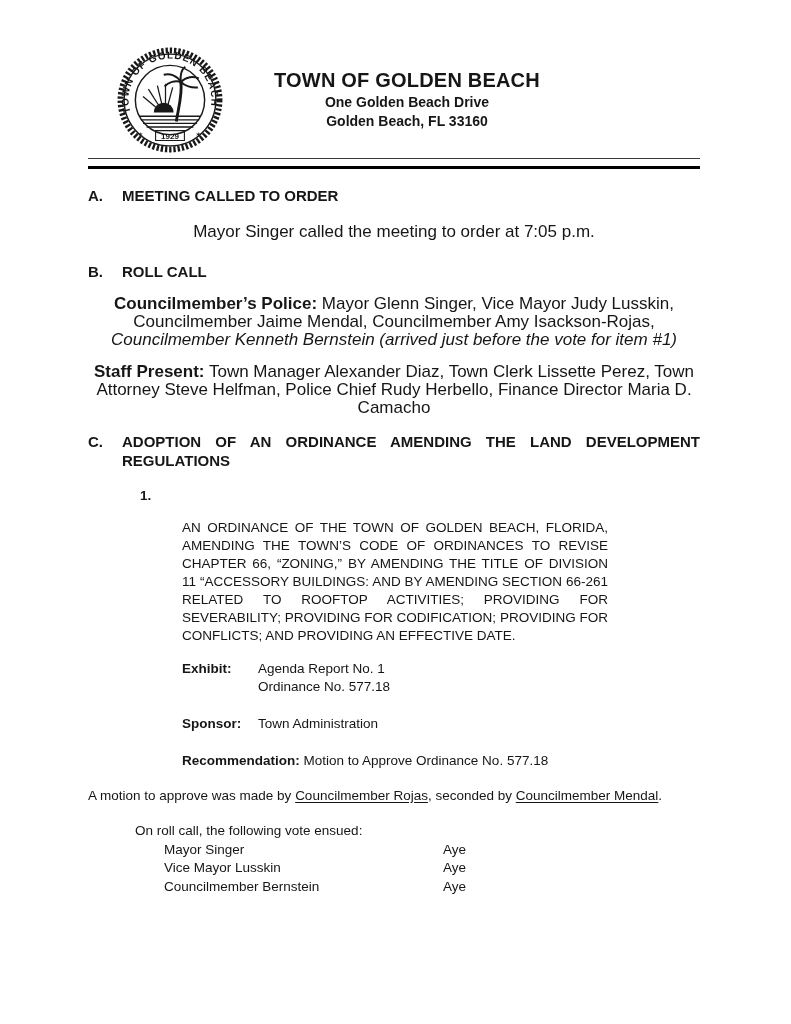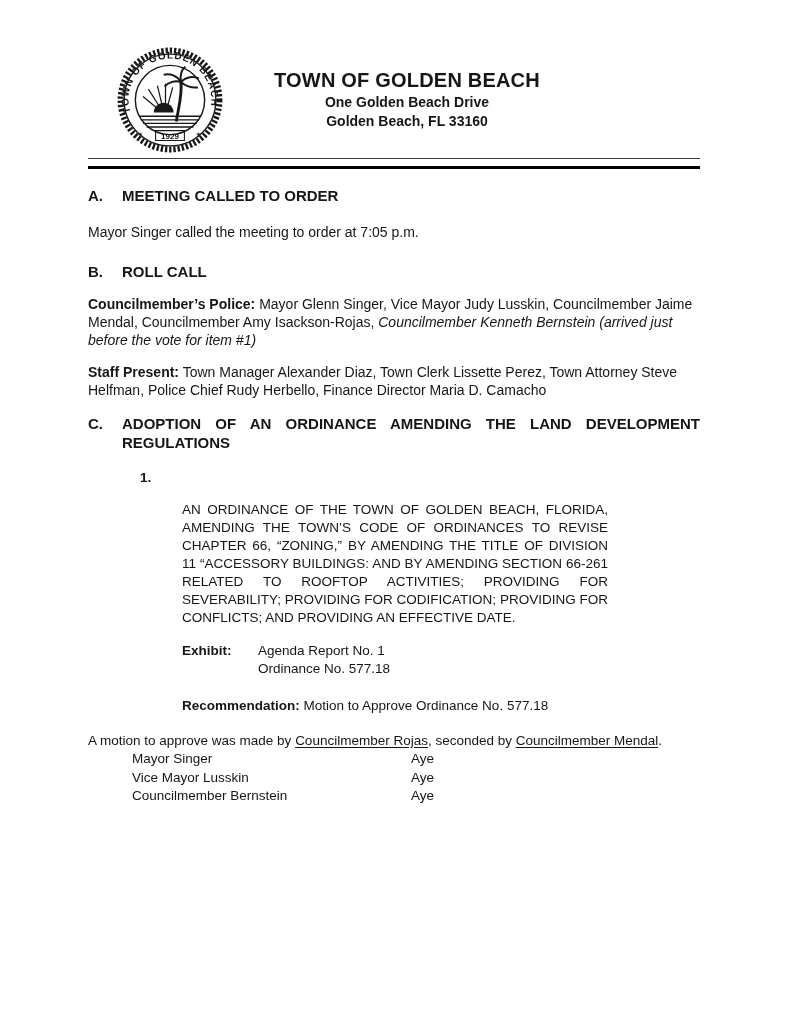--- a/index.html
+++ b/index.html
@@ -72,22 +72,23 @@
     font-weight: bold;
     line-height: 19px;
   }
   .sec-letter { flex: 0 0 34px; }
   .sec-title  { flex: 1 1 auto; }
   .sec-title.just { text-align: justify; }
   .heading-a { margin-top: 17px; }
   .heading-b { margin-top: 21px; }
   .heading-c { margin-top: 15px; }
   .body-par {
-    font-size: 14px;
-    line-height: 18px;
+    font-size: 17px;
+    line-height: 18px;
+    text-align: center;
   }
   .par-a { margin-top: 18px; }
   .par-council { margin-top: 14px; }
   .par-staff { margin-top: 14px; }
   .lead-bold { font-weight: bold; }
   .lead-italic { font-style: italic; }
   
   .item1 {
     display: flex;
     margin-top: 17px;
@@ -133,21 +134,21 @@
   }
   .uline { text-decoration: underline; text-underline-offset: 2px; }
   .rollcall-intro {
     margin-top: 17px;
     margin-left: 47px;
     font-size: 13.5px;
     line-height: 18.5px;
   }
   .vote-row {
     display: flex;
-    margin-left: 44px;
+    margin-left: 76px;
     font-size: 13.5px;
     line-height: 18.5px;
   }
   .vote-name { flex: 0 0 279px; }
   .vote-value { text-underline-offset: 2px; }
 </style>
 </head>
 <body>
 
 <div class="page">
@@ -239,29 +240,34 @@
   <div class="caps-block">AN ORDINANCE OF THE TOWN OF GOLDEN BEACH, FLORIDA, AMENDING THE TOWN’S CODE OF ORDINANCES TO REVISE CHAPTER 66, “ZONING,” BY AMENDING THE TITLE OF DIVISION 11 “ACCESSORY BUILDINGS: AND BY AMENDING SECTION 66-261 RELATED TO ROOFTOP ACTIVITIES; PROVIDING FOR SEVERABILITY; PROVIDING FOR CODIFICATION; PROVIDING FOR CONFLICTS; AND PROVIDING AN EFFECTIVE DATE.</div>
 
   <div class="kv-row exhibit-row">
     <span class="kv-label">Exhibit:</span>
     <span class="kv-values">
       <div>Agenda Report No. 1</div>
       <div>Ordinance No. 577.18</div>
     </span>
   </div>
 
+  <div class="kv-row sponsor-row">
+    <span class="kv-label">Sponsor:</span>
+    <span class="kv-values">Town Administration</span>
+  </div>
 
   <div class="reco-row">
     <span class="reco-label">Recommendation:</span><span> Motion to Approve Ordinance No. 577.18</span>
   </div>
 
   <div class="motion-par">
     <span>A motion to approve was made by </span><span class="uline">Councilmember Rojas</span><span>, seconded by </span><span class="uline">Councilmember Mendal</span><span>.</span>
   </div>
 
+  <div class="rollcall-intro">On roll call, the following vote ensued:</div>
   <div class="vote-row">
     <span class="vote-name">Mayor Singer</span>
     <span class="vote-value">Aye</span>
   </div>
   <div class="vote-row">
     <span class="vote-name">Vice Mayor Lusskin</span>
     <span class="vote-value">Aye</span>
   </div>
   <div class="vote-row">
     <span class="vote-name">Councilmember Bernstein</span>

